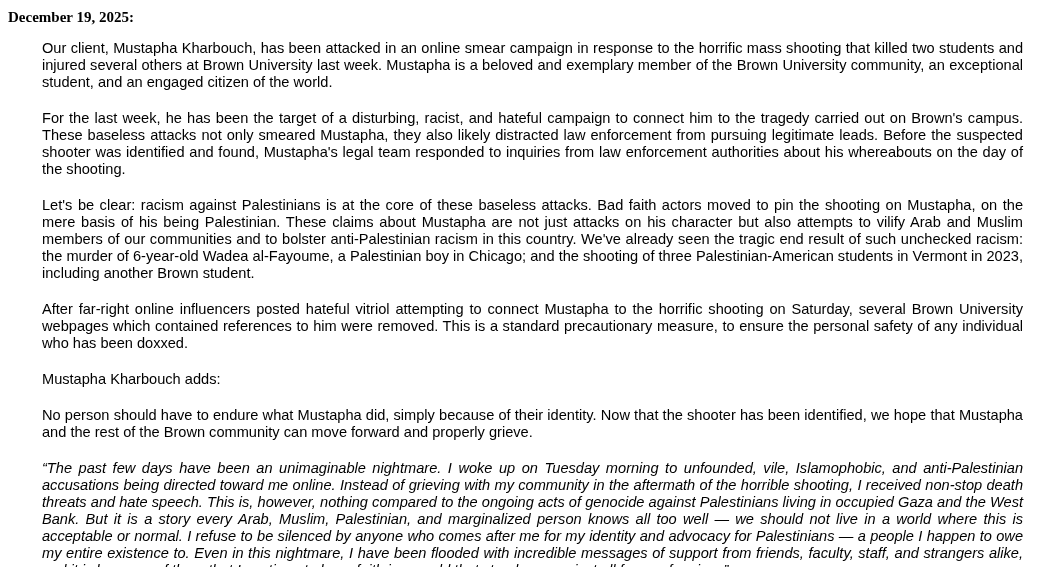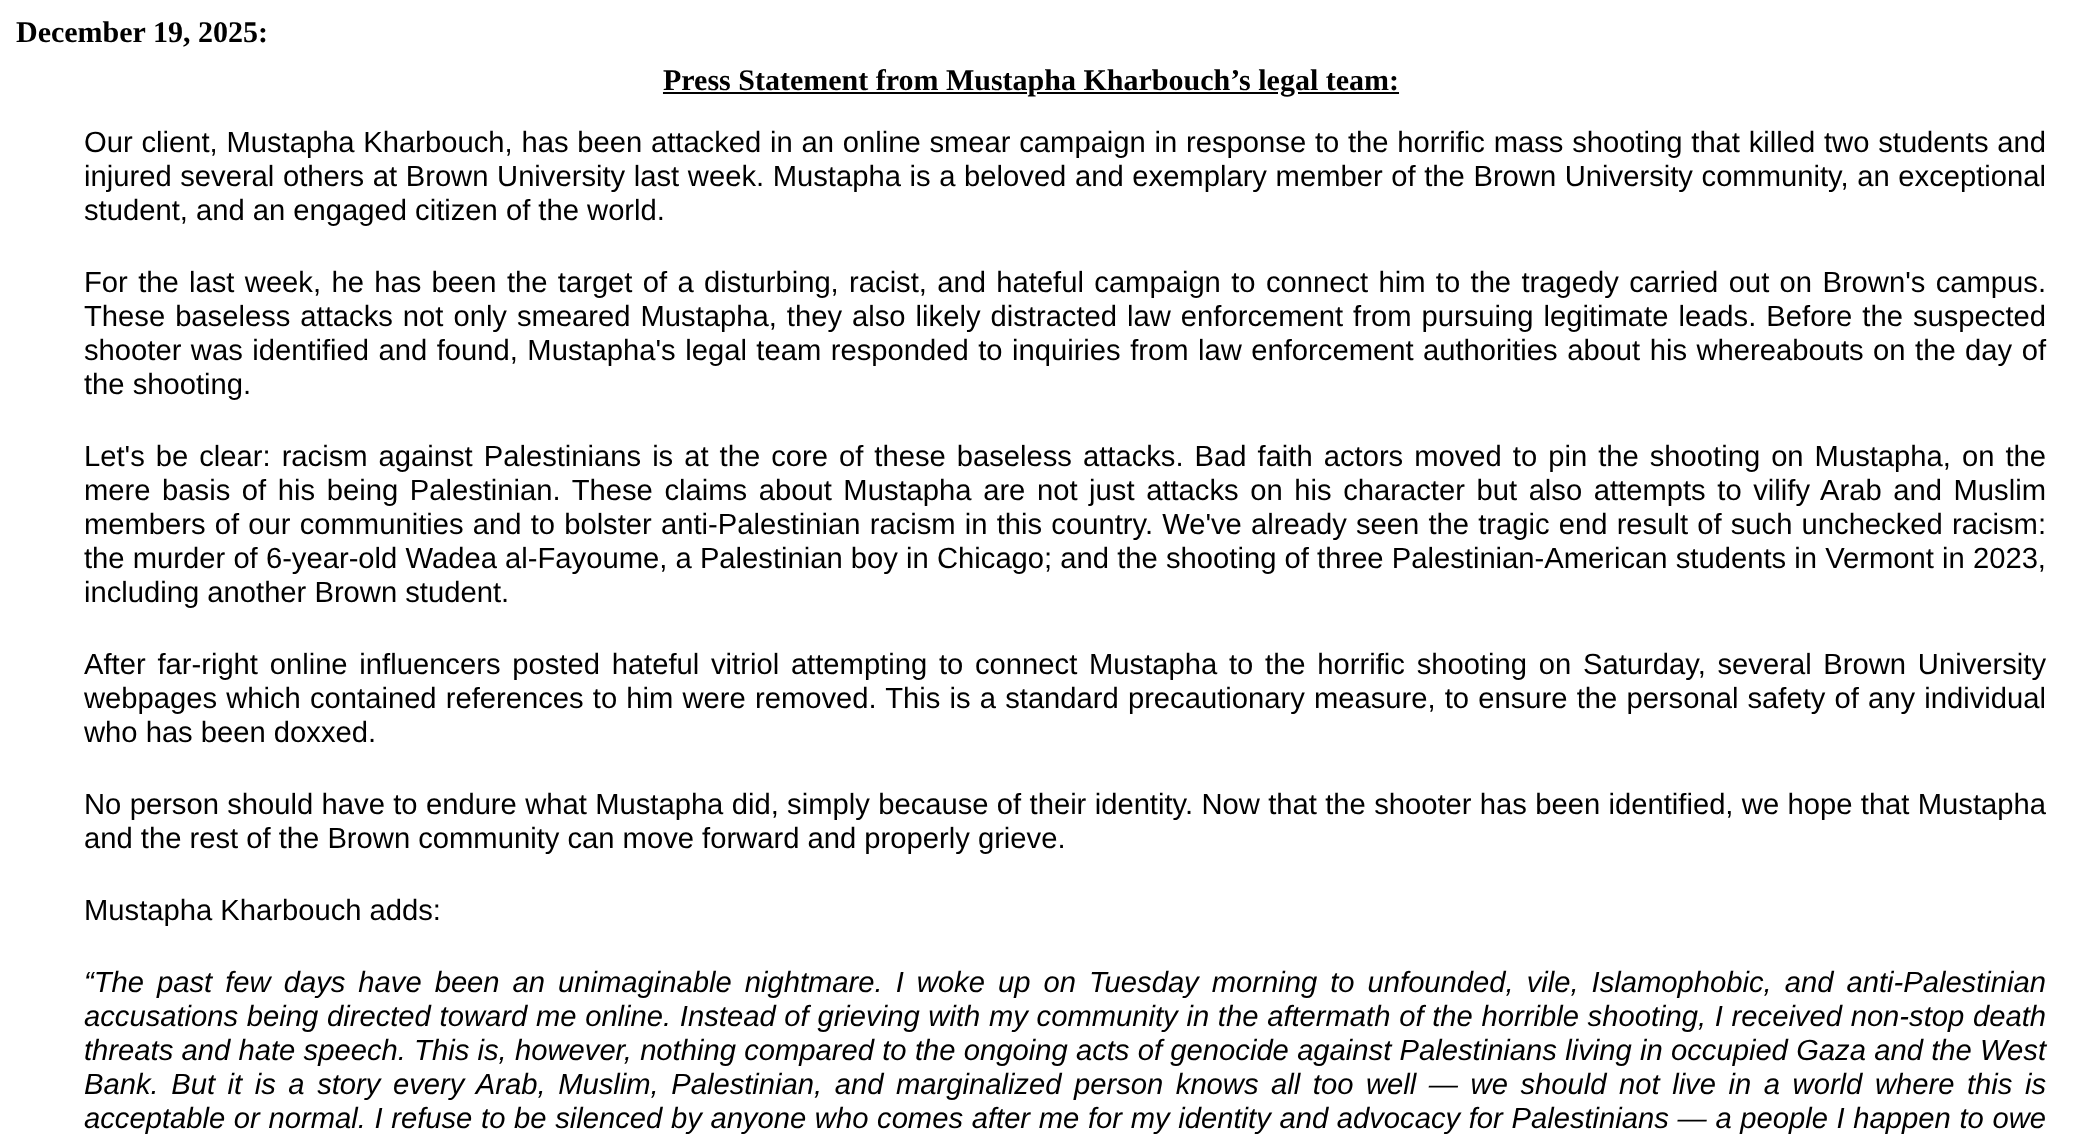--- a/index.html
+++ b/index.html
@@ -40,29 +40,28 @@
   .para .lead-bold { font-weight: normal; }
   .para.quote { font-style: italic; }
 </style>
 </head>
 <body>
 
 <div class="page">
 
   <p class="date-line">December 19, 2025:</p>
 
-  <p class="doc-title">Press Statement from Mustapha Kharbouch’s legal team:</p>
 
   <p class="para first">Our client, Mustapha Kharbouch, has been attacked in an online smear campaign in response to the horrific mass shooting that killed two students and injured several others at Brown University last week. Mustapha is a beloved and exemplary member of the Brown University community, an exceptional student, and an engaged citizen of the world.</p>
 
   <p class="para"><span class="lead-bold">For the last week, he has been the target of a disturbing, racist, and hateful campaign to connect him to the tragedy carried out on Brown's campus. These baseless attacks not only smeared Mustapha, they also likely distracted law enforcement from pursuing legitimate leads.</span><span> Before the suspected shooter was identified and found, Mustapha's legal team responded to inquiries from law enforcement authorities about his whereabouts on the day of the shooting.</span></p>
 
   <p class="para">Let's be clear: racism against Palestinians is at the core of these baseless attacks. Bad faith actors moved to pin the shooting on Mustapha, on the mere basis of his being Palestinian. These claims about Mustapha are not just attacks on his character but also attempts to vilify Arab and Muslim members of our communities and to bolster anti-Palestinian racism in this country. We've already seen the tragic end result of such unchecked racism: the murder of  6-year-old Wadea al-Fayoume, a Palestinian boy in Chicago; and the shooting of three Palestinian-American students in Vermont in 2023, including another Brown student.</p>
 
   <p class="para">After far-right online influencers posted hateful vitriol attempting to connect Mustapha to the horrific shooting on Saturday, several Brown University webpages which contained references to him were removed. This is a standard precautionary measure, to ensure the personal safety of any individual who has been doxxed.</p>
 
+  <p class="para">Mustapha Kharbouch adds:</p>
+
   <p class="para">No person should have to endure what Mustapha did, simply because of their identity. Now that the shooter has been identified, we hope that Mustapha and the rest of the Brown community can move forward and properly grieve.</p>
-
-  <p class="para">Mustapha Kharbouch adds:</p>
 
   <p class="para quote">“The past few days have been an unimaginable nightmare. I woke up on Tuesday morning to unfounded, vile, Islamophobic, and anti-Palestinian accusations being directed toward me online. Instead of grieving with my community in the aftermath of the horrible shooting, I received non-stop death threats and hate speech. This is, however, nothing compared to the ongoing acts of genocide against Palestinians living in occupied Gaza and the West Bank. But it is a story every Arab, Muslim, Palestinian, and marginalized person knows all too well — we should not live in a world where this is acceptable or normal. I refuse to be silenced by anyone who comes after me for my identity and advocacy for Palestinians — a people I happen to owe my entire existence to.  Even in this nightmare, I have been flooded with incredible messages of support from friends, faculty, staff, and strangers alike, and it is because of them that I continue to have faith in a world that stands up against all forms of racism.”</p>
 
 </div>
 
 </body></html>

